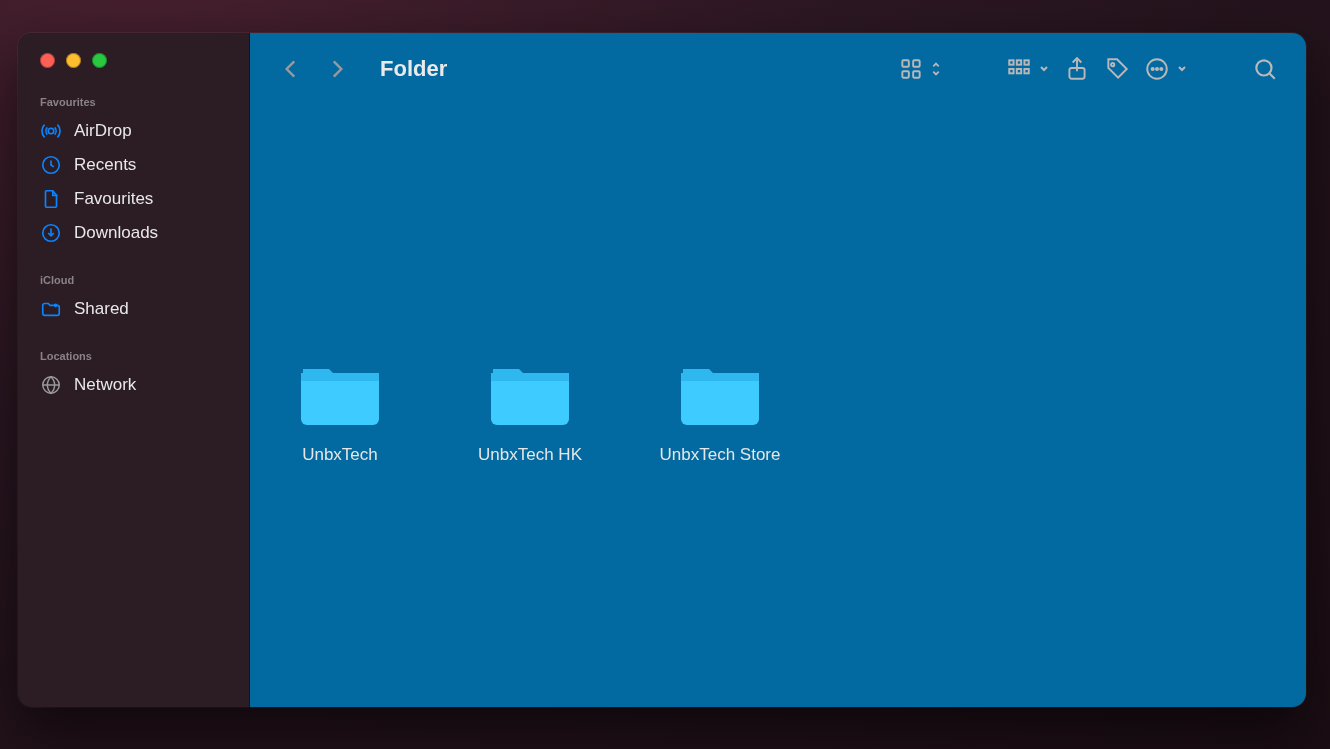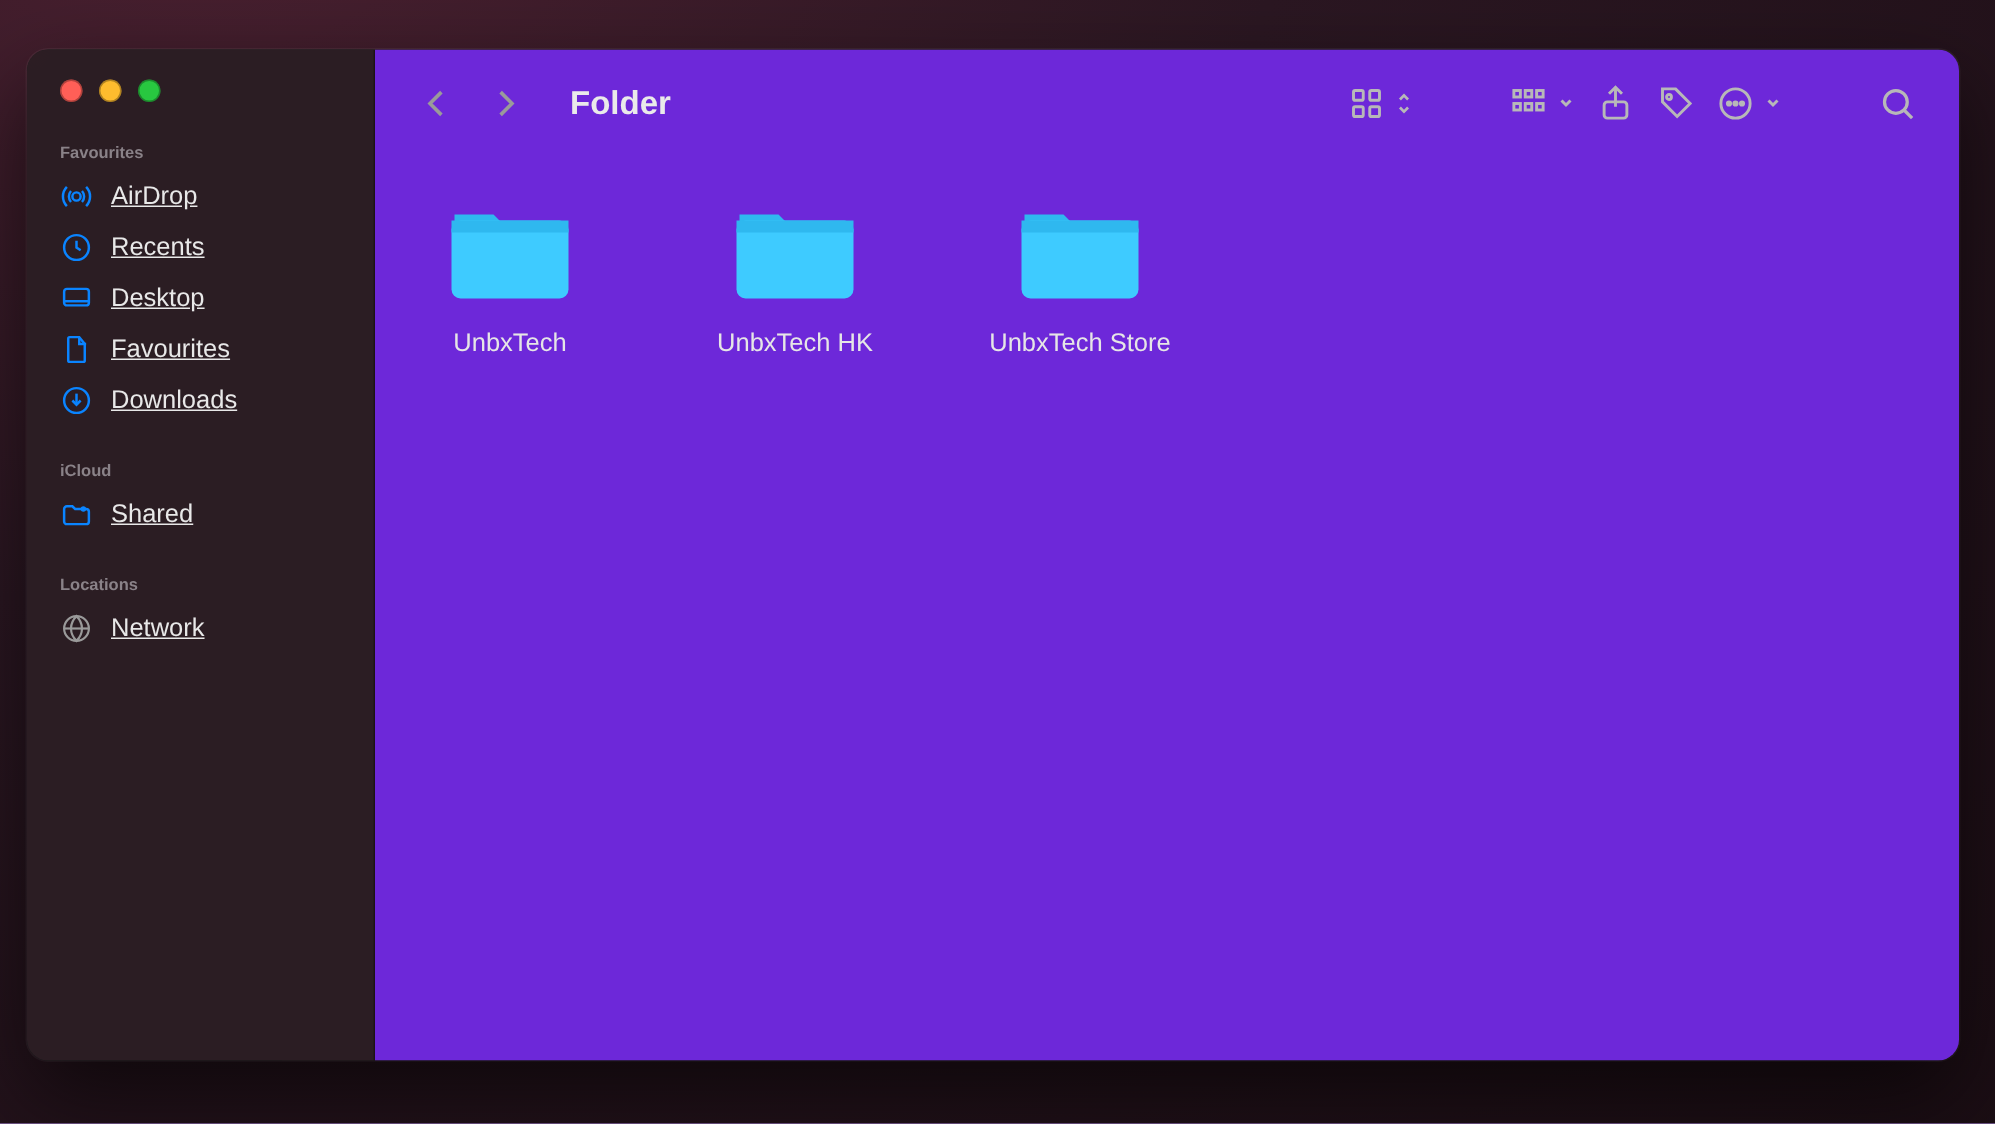--- a/index.html
+++ b/index.html
@@ -53,33 +53,33 @@
   }
   .side-item {
     display: flex;
     align-items: center;
     gap: 12px;
     padding: 6px 12px 6px 22px;
     color: #e8e8e8;
     font-size: 17px;
     cursor: default;
     border-radius: 6px;
-    text-decoration: underline;
   }
   .side-item svg { width: 22px; height: 22px; flex: 0 0 22px; }
   .side-item .icon { color:#0a84ff; display:flex; align-items:center; justify-content:center; }
   .side-item.gray .icon { color:#9a9a9a; }
   .section-gap { height: 18px; }
 
   
   .main {
     flex: 1;
-    background: #6d28d9;
+    background: #0369a1;
     display: flex;
     flex-direction: column;
+    gap: 11px;
   }
   .toolbar {
     height: 72px;
     display: flex;
     align-items: center;
     padding: 0 28px;
     gap: 18px;
   }
   .nav-arrows { display:flex; gap:20px; color:#9a9a9a; }
   .nav-arrows svg { width:22px; height:22px; }
@@ -92,21 +92,21 @@
   .toolbar-spacer { flex:1; }
   .tb-group { display:flex; align-items:center; gap:14px; color:#b8b8b8; }
   .tb-btn { display:flex; align-items:center; gap:6px; cursor:default; }
   .tb-btn svg { width:26px; height:26px; }
   .tb-gap { width:36px; }
 
   .content {
     flex:1;
     padding: 28px 20px;
     display:flex;
-    align-items:flex-start;
+    align-items:center;
     gap: 50px;
   }
   .folder-item {
     display:flex;
     flex-direction:column;
     align-items:center;
     width: 140px;
     cursor:default;
   }
   .folder-icon-svg { width:86px; height:72px; display:block; }
@@ -149,29 +149,20 @@
       <span class="icon">
         <svg viewBox="0 0 24 24" fill="none" stroke="currentColor" stroke-width="1.8">
             <circle cx="12" cy="12" r="9"></circle>
             <path d="M12 7v5l3 2"></path>
           </svg>
       </span>
       <span>Recents</span>
     </div>
 
 
-    <div class="side-item">
-      <span class="icon">
-        <svg viewBox="0 0 24 24" fill="none" stroke="currentColor" stroke-width="1.8">
-            <rect x="3" y="5" width="18" height="12" rx="2"></rect>
-            <path d="M3 14h18"></path>
-          </svg>
-      </span>
-      <span>Desktop</span>
-    </div>
 
     <div class="side-item">
       <span class="icon">
         <svg viewBox="0 0 24 24" fill="none" stroke="currentColor" stroke-width="1.8">
             <path d="M14 3H7a1 1 0 0 0-1 1v16a1 1 0 0 0 1 1h10a1 1 0 0 0 1-1V8z"></path>
             <path d="M14 3v5h5"></path>
           </svg>
       </span>
       <span>Favourites</span>
     </div>

